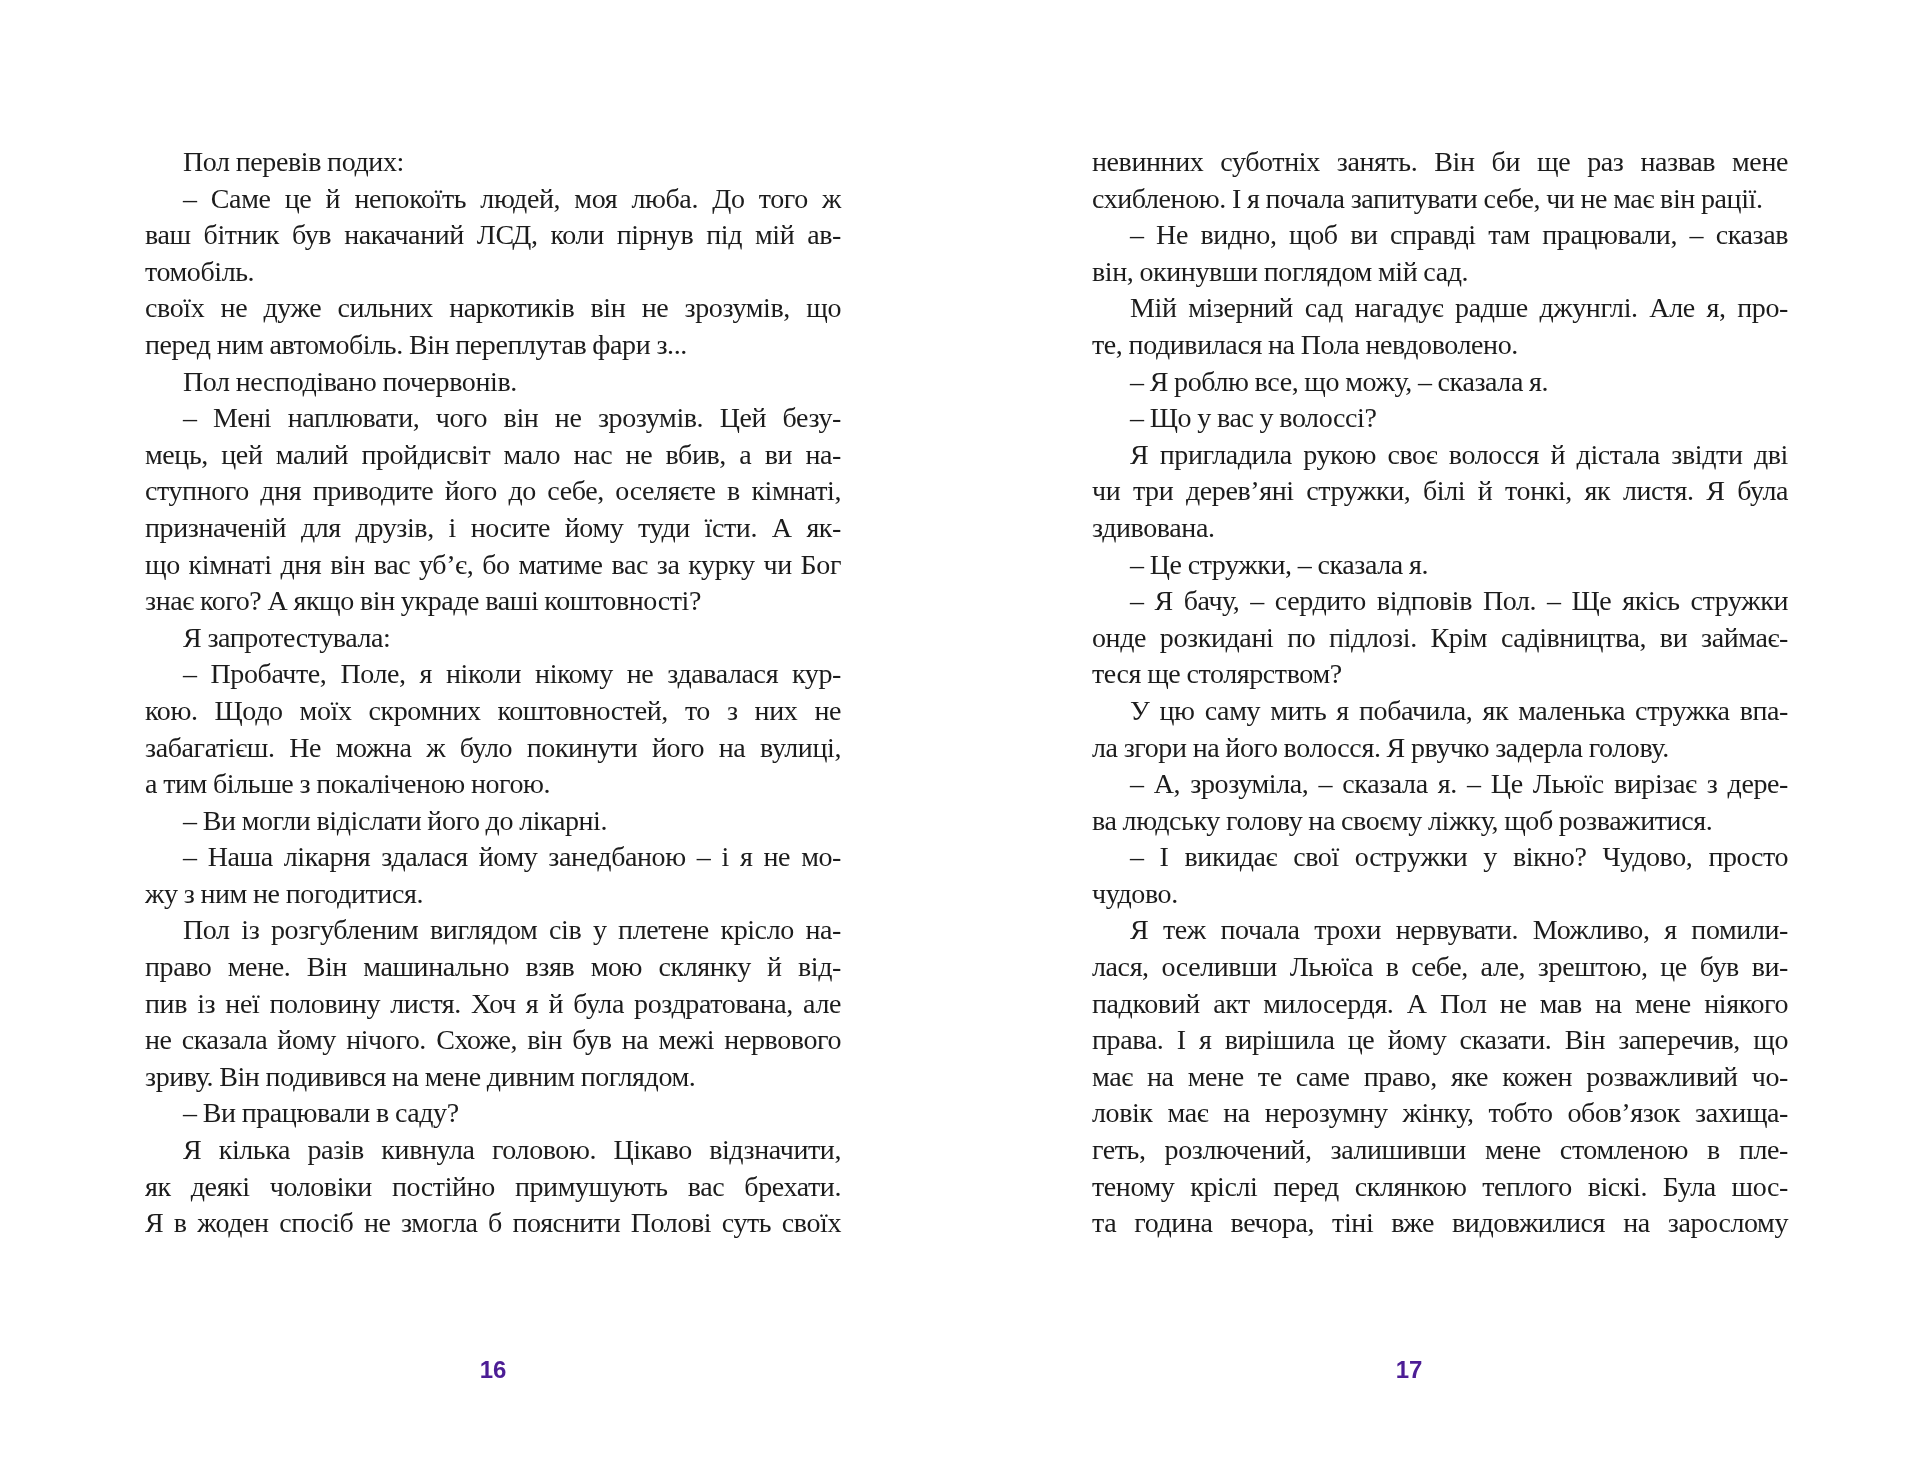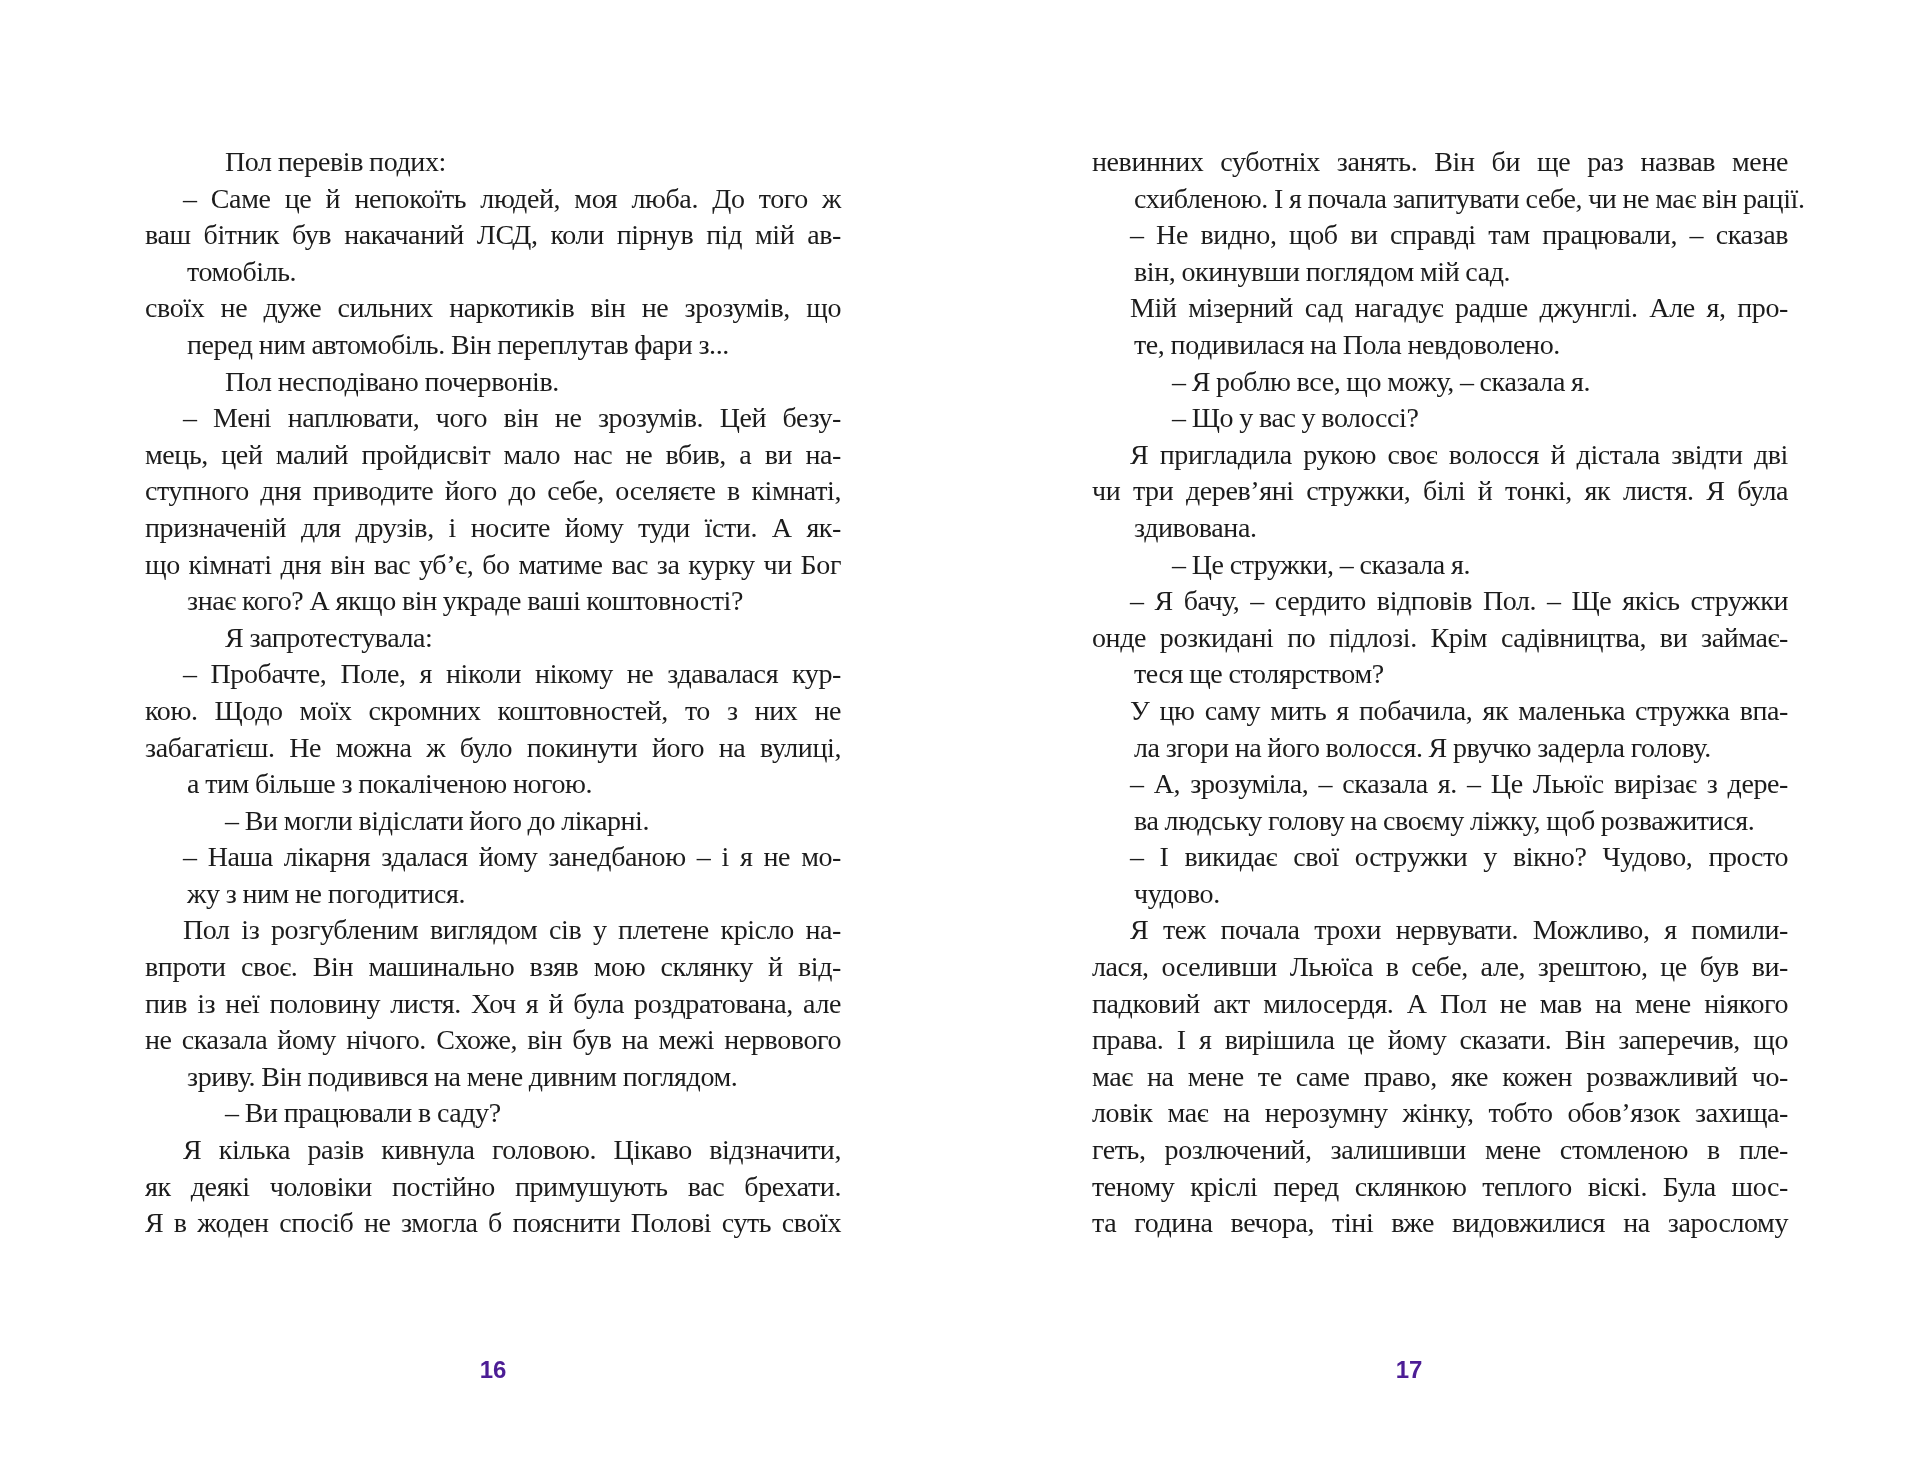--- a/index.html
+++ b/index.html
@@ -35,21 +35,20 @@
     .page-right .text-block { left: 132px; }
     .line {
       display: block;
       white-space: nowrap;
       height: 36.6px;
       text-align: justify;
       text-align-last: justify;
     }
     .line.last {
       text-align-last: left;
-      margin-left: 42px;
     }
     .line.indent {
       padding-left: 38px;
     }
     .page-number {
       position: absolute;
       top: 1356px;
       font-family: "Liberation Sans", "DejaVu Sans", sans-serif;
       font-size: 24px;
       font-weight: bold;
@@ -80,21 +79,21 @@
       <span class="line last">знає кого? А якщо він украде ваші коштовності?</span>
       <span class="line indent last">Я запротестувала:</span>
       <span class="line indent">– Пробачте, Поле, я ніколи нікому не здавалася кур-</span>
       <span class="line">кою. Щодо моїх скромних коштовностей, то з них не</span>
       <span class="line">забагатієш. Не можна ж було покинути його на вулиці,</span>
       <span class="line last">а тим більше з покаліченою ногою.</span>
       <span class="line indent last">– Ви могли відіслати його до лікарні.</span>
       <span class="line indent">– Наша лікарня здалася йому занедбаною – і я не мо-</span>
       <span class="line last">жу з ним не погодитися.</span>
       <span class="line indent">Пол із розгубленим виглядом сів у плетене крісло на-</span>
-      <span class="line">впроти своє. Він машинально взяв мою склянку й від-</span>
+      <span class="line">право мене. Він машинально взяв мою склянку й від-</span>
       <span class="line">пив із неї половину листя. Хоч я й була роздратована, але</span>
       <span class="line">не сказала йому нічого. Схоже, він був на межі нервового</span>
       <span class="line last">зриву. Він подивився на мене дивним поглядом.</span>
       <span class="line indent last">– Ви працювали в саду?</span>
       <span class="line indent">Я кілька разів кивнула головою. Цікаво відзначити,</span>
       <span class="line">як деякі чоловіки постійно примушують вас брехати.</span>
       <span class="line">Я в жоден спосіб не змогла б пояснити Полові суть своїх</span>
     </div>
   <div class="page-number">16</div>
 </div>

